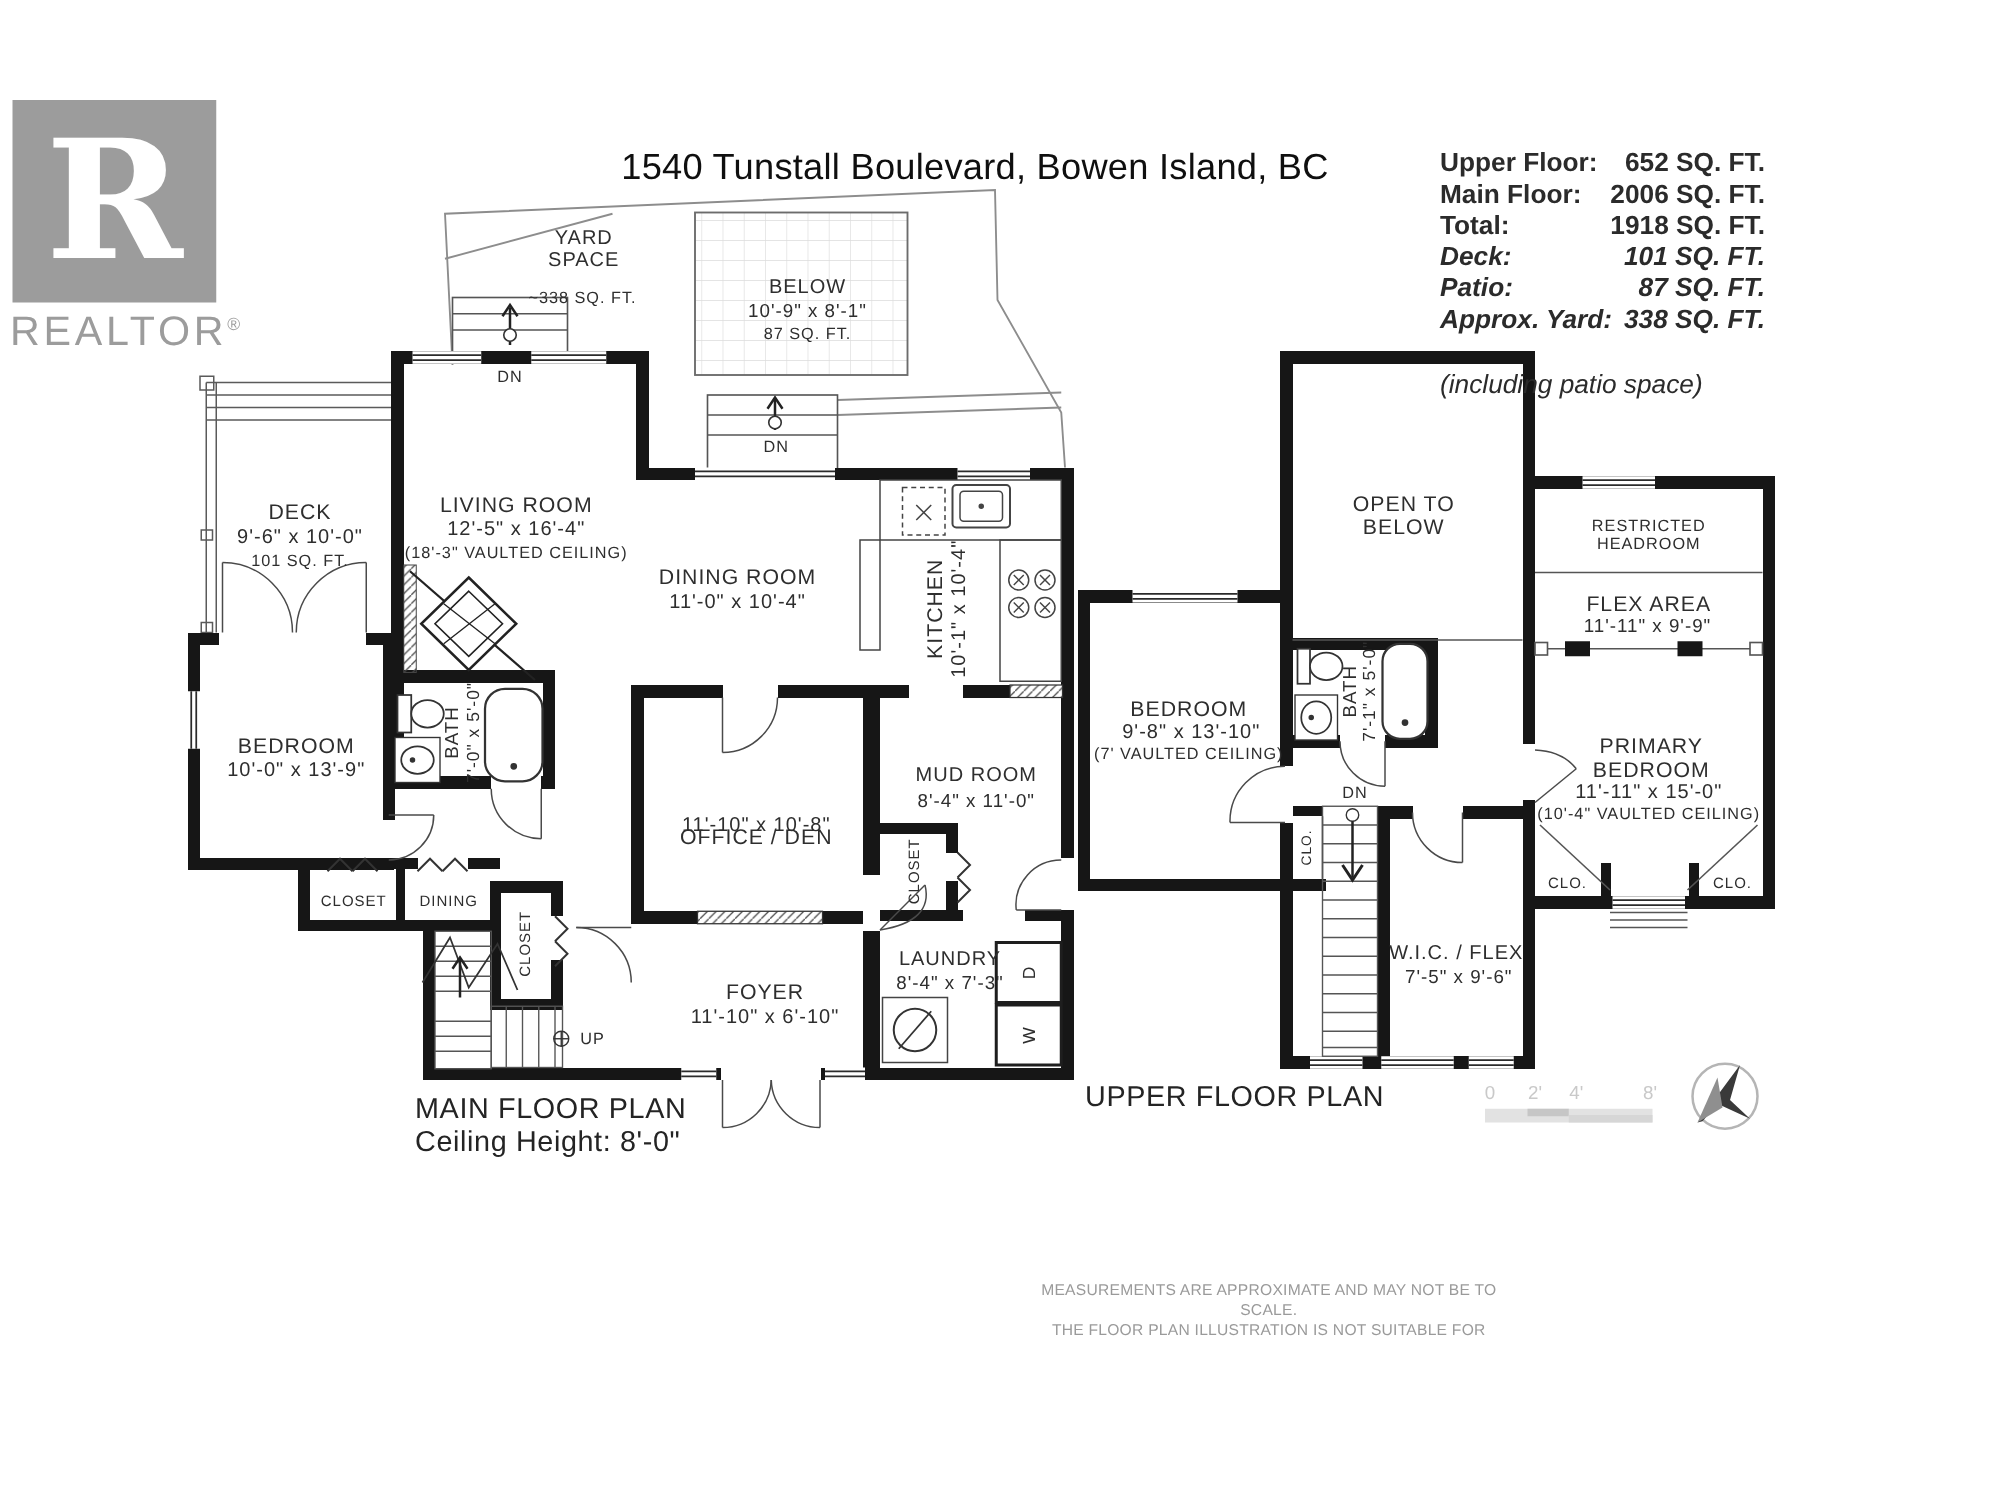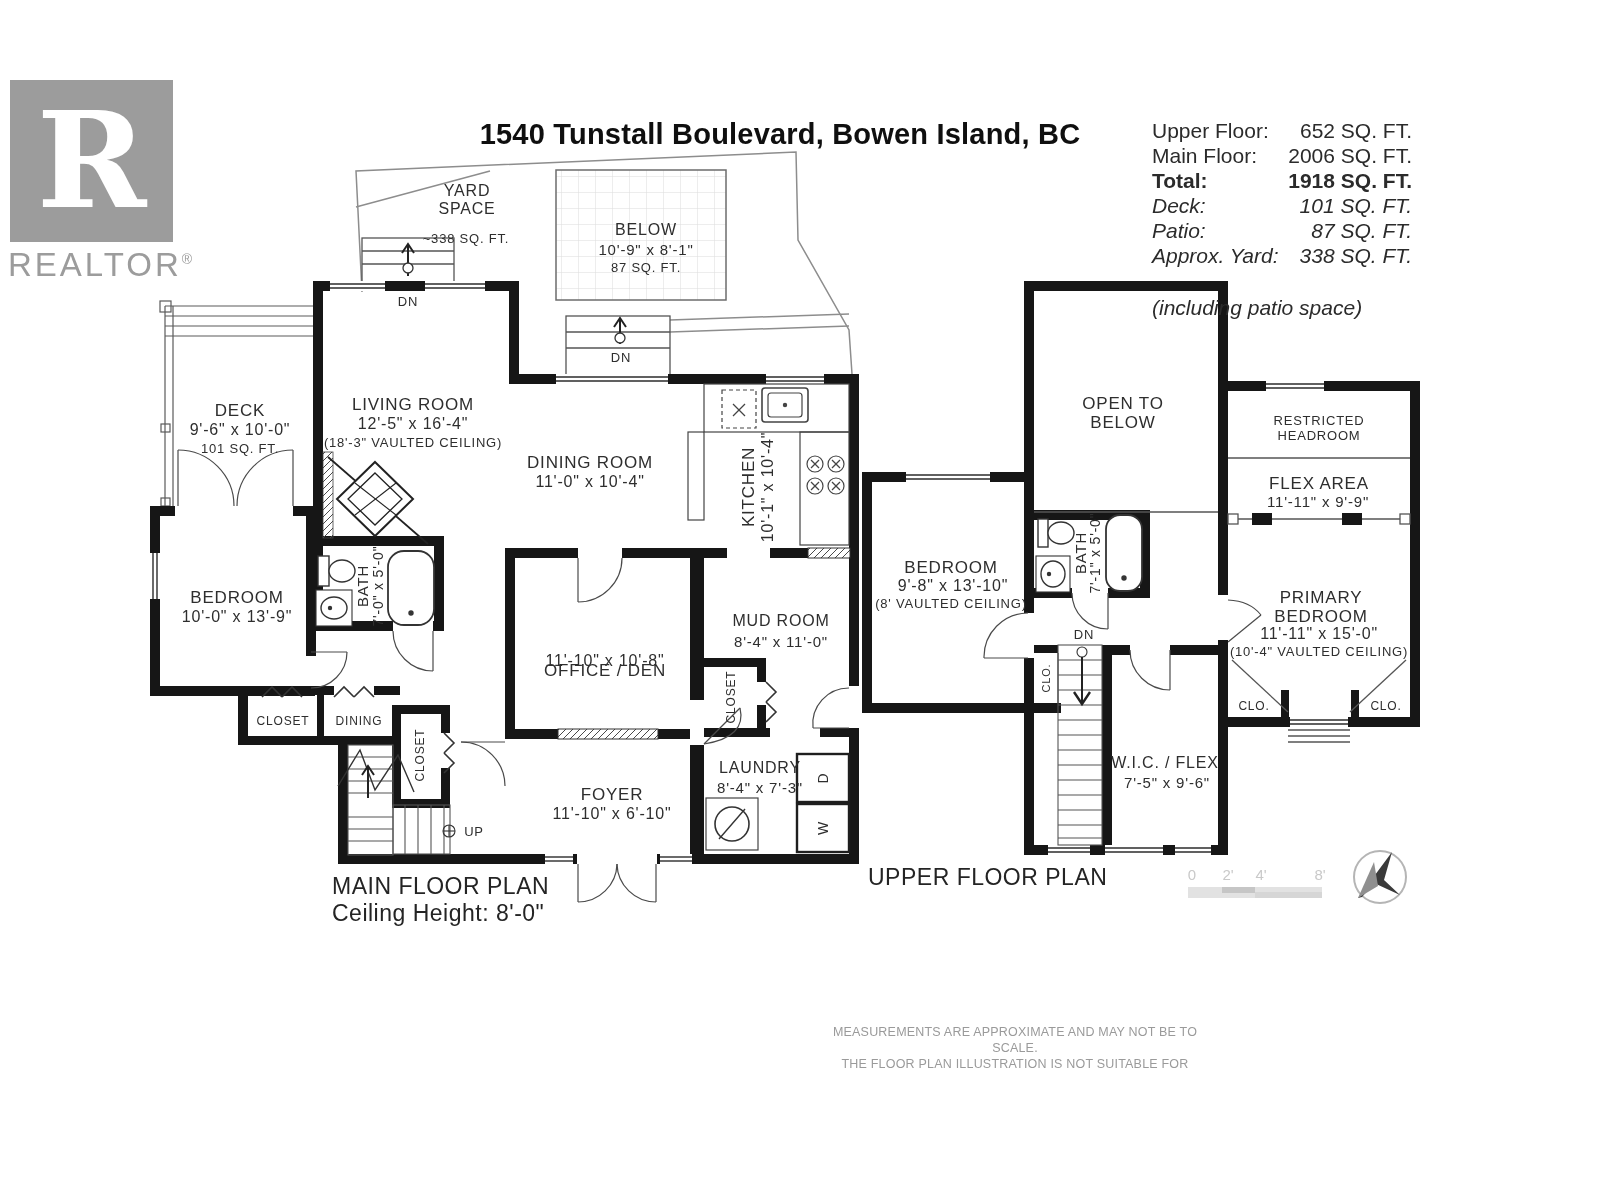--- a/index.html
+++ b/index.html
@@ -7,28 +7,28 @@
           font-family:"Liberation Sans",sans-serif;}
   svg{position:absolute;left:0;top:0;}
   .lbl{position:absolute;transform:translate(-50%,-50%);white-space:nowrap;color:#2e2e2e;
        letter-spacing:.8px;line-height:1;}
   .vlbl{position:absolute;transform:translate(-50%,-50%) rotate(-90deg);white-space:nowrap;
         color:#2e2e2e;letter-spacing:.8px;line-height:1;}
   .fs11{font-size:11px}.fs12{font-size:12px}.fs13{font-size:13px}.fs14{font-size:14px}
   .fs15{font-size:15px}.fs16{font-size:16px}.fs17{font-size:17px}
   .plan-title{position:absolute;white-space:nowrap;color:#242424;font-size:23px;letter-spacing:.5px;}
   .title{position:absolute;left:400px;top:118px;width:760px;text-align:center;font-size:29px;
-         font-weight:bold;color:#0f0f0f;letter-spacing:.2px;}
+         font-weight:normal;color:#0f0f0f;letter-spacing:.2px;}
   .logo-box{position:absolute;left:10px;top:80px;width:163px;height:162px;background:#9c9c9c;
             display:flex;align-items:center;justify-content:center;}
   .logo-r{font-family:"DejaVu Serif",serif;font-weight:bold;font-size:132px;color:#fff;line-height:1;}
   .logo-word{position:absolute;left:8px;top:246px;font-size:33px;color:#9c9c9c;letter-spacing:3px;}
   .logo-word sup{font-size:14px;}
   .area-table{position:absolute;left:1152px;top:118px;width:260px;color:#2b2b2b;}
-  .area-row{display:flex;justify-content:space-between;font-size:21px;line-height:25px;}
+  .area-row{display:flex;justify-content:space-between;font-size:21px;line-height:25px;font-weight:bold;}
   .area-row.b{font-weight:bold;}
   .area-row.i{font-style:italic;}
   .area-note{font-size:21px;font-style:italic;line-height:20px;margin-top:30px;}
   .scale-lbl{position:absolute;transform:translate(-50%,0);color:#c9c9c9;font-size:15px;}
   .disclaimer{position:absolute;left:820px;top:1024px;width:390px;text-align:center;
               color:#9a9a9a;font-size:12.5px;line-height:16px;letter-spacing:.2px;}
 </style>
 </head>
 <body>
 
@@ -462,21 +462,21 @@
 <div class="plan-title" style="left:332px;top:900px">Ceiling Height: 8'-0"</div>
 
 <div class="lbl fs17" style="left:1123px;top:403px">OPEN TO</div>
 <div class="lbl fs17" style="left:1123px;top:422px">BELOW</div>
 <div class="lbl fs13" style="left:1319px;top:420px">RESTRICTED</div>
 <div class="lbl fs13" style="left:1319px;top:435px">HEADROOM</div>
 <div class="lbl fs17" style="left:1319px;top:483px">FLEX AREA</div>
 <div class="lbl fs15" style="left:1318px;top:501px">11'-11" x 9'-9"</div>
 <div class="lbl fs17" style="left:951px;top:567px">BEDROOM</div>
 <div class="lbl fs16" style="left:953px;top:586px">9'-8" x 13'-10"</div>
-<div class="lbl fs13" style="left:951px;top:603px">(8' VAULTED CEILING)</div>
+<div class="lbl fs13" style="left:951px;top:603px">(7' VAULTED CEILING)</div>
 <div class="vlbl fs15" style="left:1080px;top:553px">BATH</div>
 <div class="vlbl fs14" style="left:1095px;top:553px">7'-1" x 5'-0"</div>
 <div class="lbl fs17" style="left:1321px;top:597px">PRIMARY</div>
 <div class="lbl fs17" style="left:1321px;top:616px">BEDROOM</div>
 <div class="lbl fs16" style="left:1319px;top:634px">11'-11" x 15'-0"</div>
 <div class="lbl fs13" style="left:1319px;top:651px">(10'-4" VAULTED CEILING)</div>
 <div class="lbl fs12" style="left:1254px;top:706px">CLO.</div>
 <div class="lbl fs12" style="left:1386px;top:706px">CLO.</div>
 <div class="vlbl fs11" style="left:1046px;top:678px">CLO.</div>
 <div class="lbl fs13" style="left:1084px;top:634px">DN</div>

